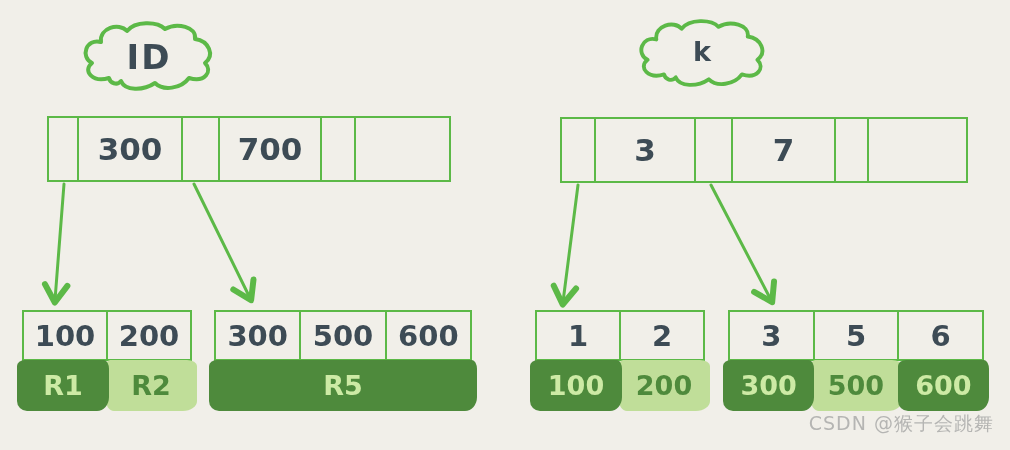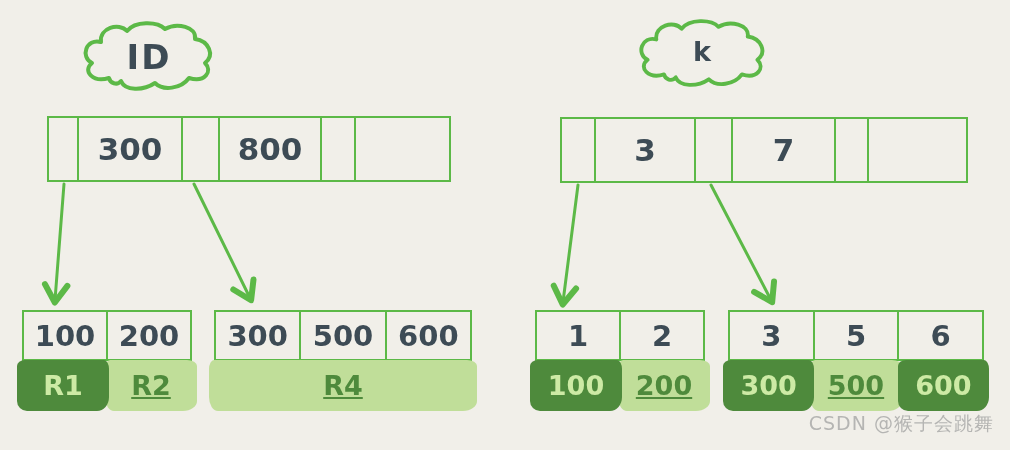--- a/index.html
+++ b/index.html
@@ -53,21 +53,20 @@
     font-size:27px; font-weight:bold; margin-left:-4px;
   }
   .rec:first-child { margin-left:0; }
   .rec.dark {
     background:var(--dark-fill); color:var(--text-on-dark); z-index:2;
     border-radius:8px 5px 12px 10px / 6px 9px 14px 10px;
   }
   .rec.light {
     background:var(--light-fill); color:var(--text-on-light); z-index:1;
     border-radius:5px 10px 14px 9px / 9px 6px 10px 14px;
-    text-decoration:underline;
   }
   .arrows { position:absolute; inset:0; pointer-events:none; }
   .watermark {
     position:absolute; right:16px; bottom:13px;
     font-size:19px; color:var(--watermark); letter-spacing:1px;
   }
 </style>
 </head>
 <body>
 
@@ -84,21 +83,21 @@
     <svg width="136" height="72" viewBox="0 0 138 74">
       <path d="M29,58 C13,63 2,51 12,43 C0,37 6,18 21,22 C19,8 39,2 47,11 C55,1 77,1 85,9 C97,2 117,7 115,19 C129,21 135,35 125,43 C133,51 125,63 109,58 C101,69 83,71 75,63 C63,71 45,71 41,61 C37,66 30,63 29,58 Z" style="fill:none; stroke:var(--line,#5cb947); stroke-width:4; stroke-linejoin:round;"></path>
     </svg>
     <span class="cloud-label small">k</span>
   </div>
 
   <div class="node" style="left:47px; top:116px; width:404px; height:66px;">
     <div class="cell" style="width:32px;"></div>
     <div class="cell" style="width:106px;">300</div>
     <div class="cell" style="width:39px;"></div>
-    <div class="cell" style="width:104px;">800</div>
+    <div class="cell" style="width:104px;">700</div>
     <div class="cell" style="width:36px;"></div>
     <div class="cell" style="flex:1;"></div>
   </div>
 
   <div class="node" style="left:560px; top:117px; width:408px; height:66px;">
     <div class="cell" style="width:36px;"></div>
     <div class="cell" style="width:102px;">3</div>
     <div class="cell" style="width:39px;"></div>
     <div class="cell" style="width:105px;">7</div>
     <div class="cell" style="width:35px;"></div>
@@ -128,21 +127,21 @@
     </div>
   </div>
 
   <div class="leaf" style="left:214px; top:310px; width:258px;">
     <div class="keys">
       <div class="kcell">300</div>
       <div class="kcell">500</div>
       <div class="kcell">600</div>
     </div>
     <div class="recs">
-      <div class="rec light">R4</div>
+      <div class="rec dark">R5</div>
     </div>
   </div>
 
   <div class="leaf" style="left:535px; top:310px; width:170px;">
     <div class="keys">
       <div class="kcell">1</div>
       <div class="kcell">2</div>
     </div>
     <div class="recs">
       <div class="rec dark">100</div>

